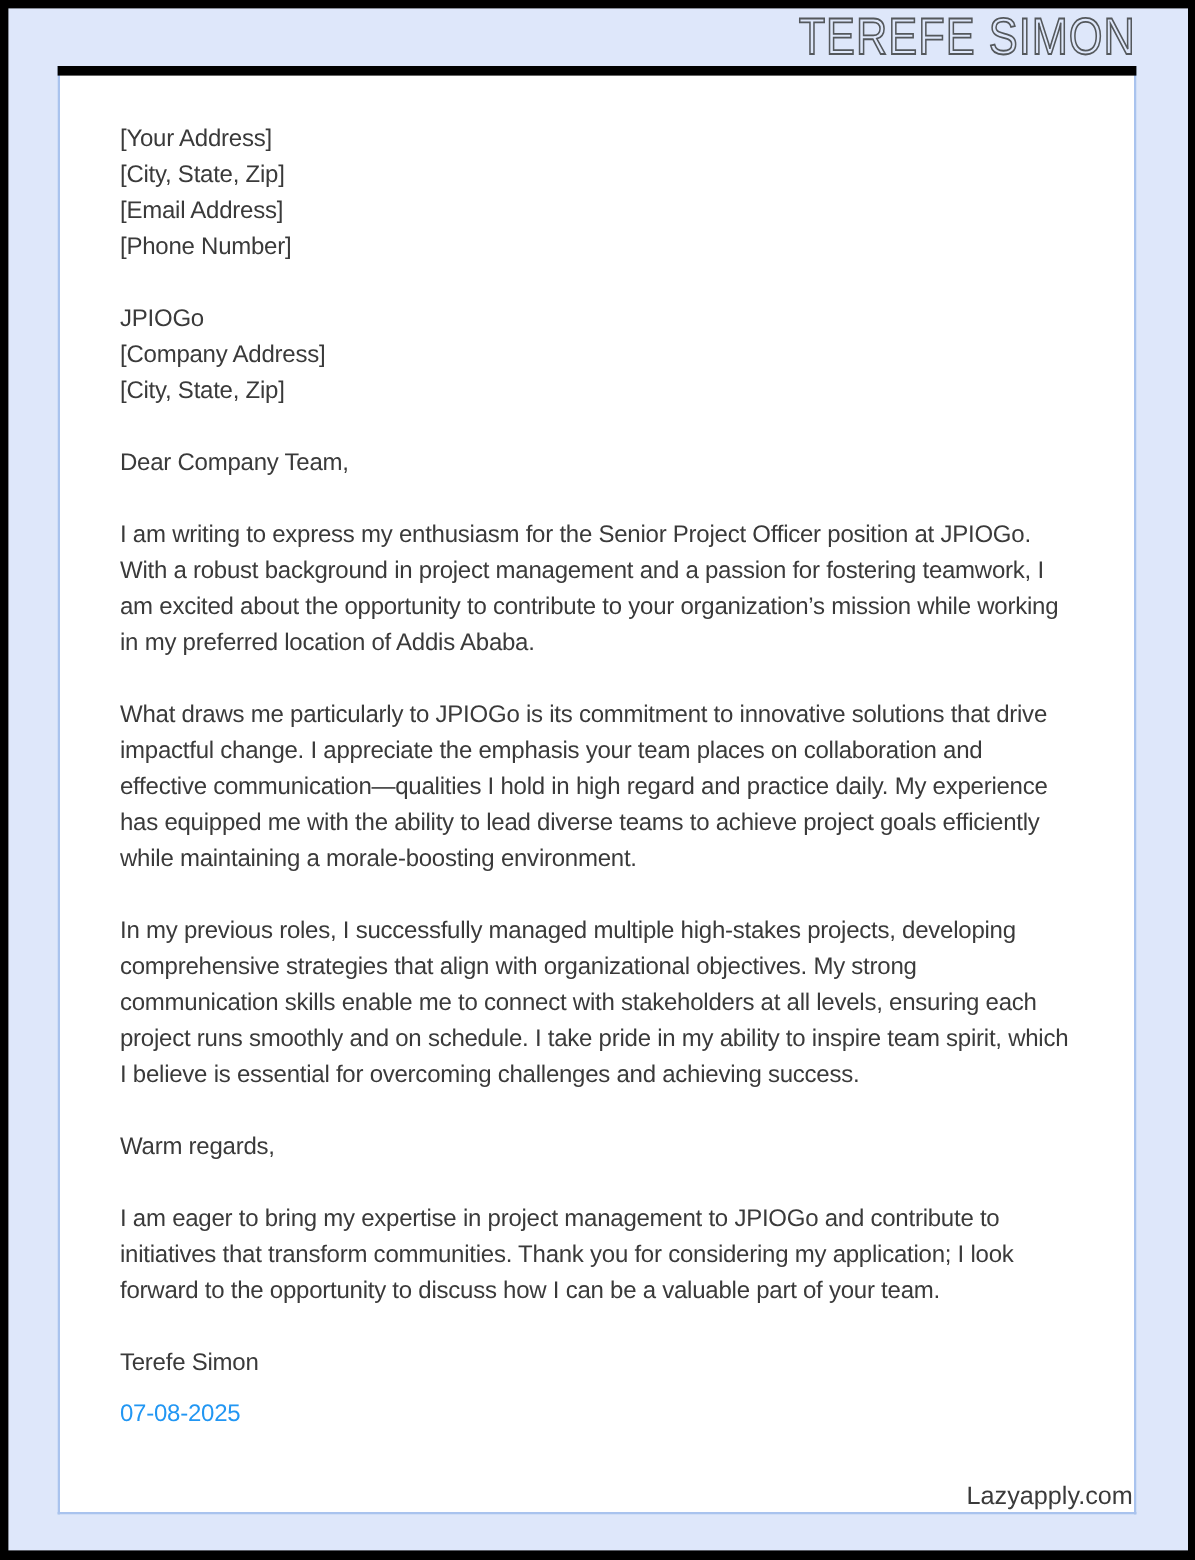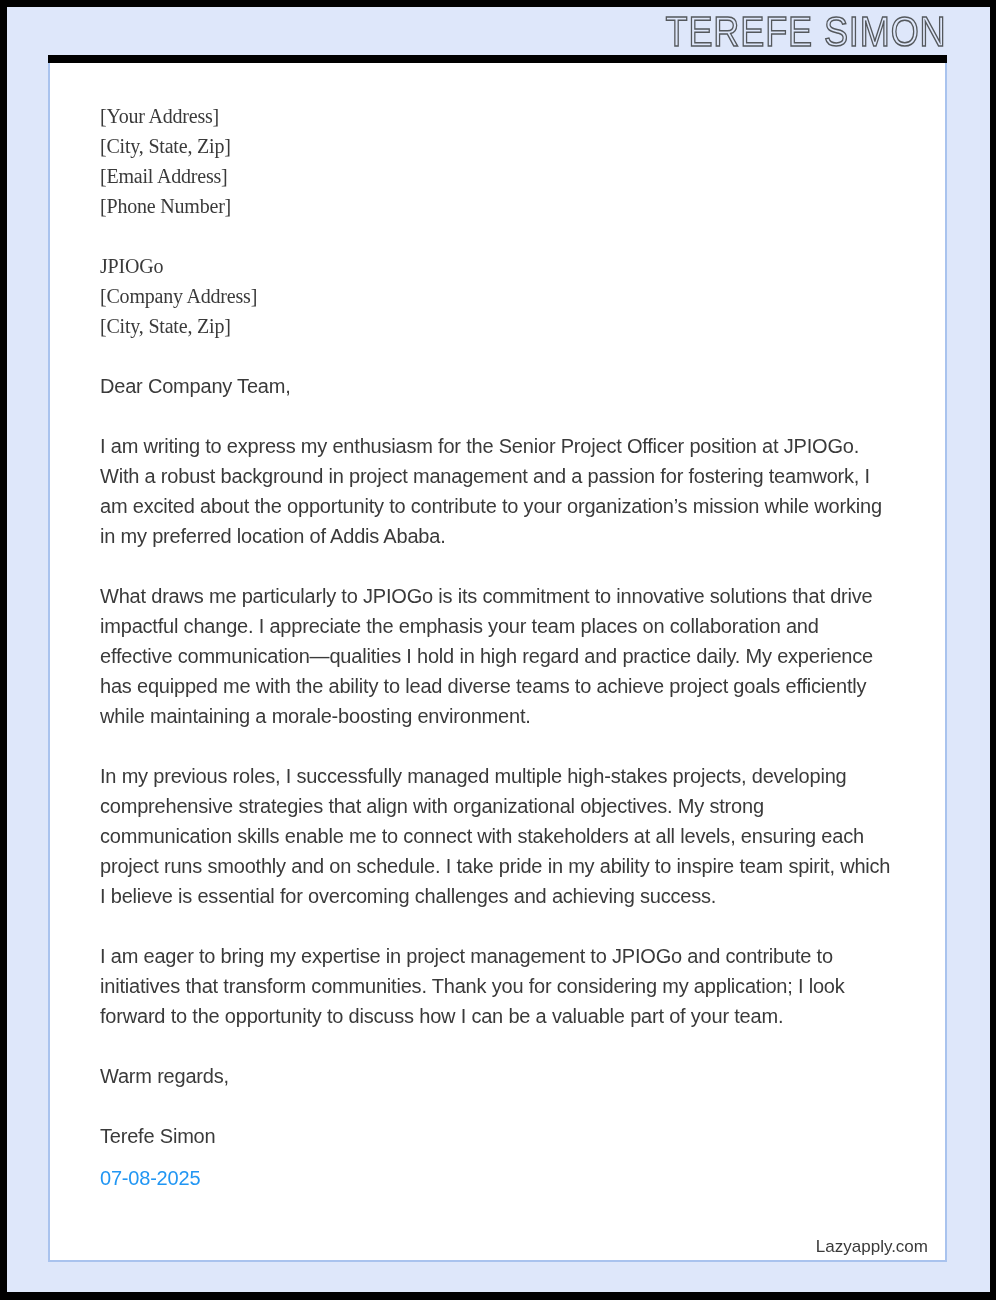--- a/index.html
+++ b/index.html
@@ -44,27 +44,27 @@
   .header-divider{
     position:absolute;left:-2px;right:-2px;top:0;height:8px;
     background:var(--top-bar);
   }
   .letter-content{
     position:absolute;left:50px;right:52px;top:46px;
     color:var(--body-text);
     font-size:20px;line-height:30px;letter-spacing:-0.2px;
   }
   .letter-content p{margin:0 0 30px 0;}
-  .address-block{margin:0 0 30px 0;font-family:Liberation Serif, serif;}
+  .address-block{margin:0 0 30px 0;}
   .address-line{height:30px;}
   .signature-name{margin-bottom:0 !important;}
   .letter-date{margin-top:12px !important;color:var(--accent-date);}
   .watermark{
-    position:absolute;right:17px;bottom:3px;
-    font-size:17px;line-height:20px;color:#3a3a3a;
+    position:absolute;right:1px;bottom:3px;
+    font-size:21px;line-height:20px;color:#3a3a3a;
   }
 </style>
 </head>
 <body>
 
 <div class="backdrop"></div>
 
 <div class="header-name">TEREFE SIMON</div>
 
 <div class="letter-page">
@@ -83,21 +83,21 @@
       <div class="address-line">JPIOGo</div>
       <div class="address-line">[Company Address]</div>
       <div class="address-line">[City, State, Zip]</div>
     </div>
 
     <p>Dear Company Team,</p>
 
     <p>I am writing to express my enthusiasm for the Senior Project Officer position at JPIOGo. With a robust background in project management and a passion for fostering teamwork, I am excited about the opportunity to contribute to your organization’s mission while working in my preferred location of Addis Ababa.</p>
     <p>What draws me particularly to JPIOGo is its commitment to innovative solutions that drive impactful change. I appreciate the emphasis your team places on collaboration and effective communication—qualities I hold in high regard and practice daily. My experience has equipped me with the ability to lead diverse teams to achieve project goals efficiently while maintaining a morale-boosting environment.</p>
     <p>In my previous roles, I successfully managed multiple high-stakes projects, developing comprehensive strategies that align with organizational objectives. My strong communication skills enable me to connect with stakeholders at all levels, ensuring each project runs smoothly and on schedule. I take pride in my ability to inspire team spirit, which I believe is essential for overcoming challenges and achieving success.</p>
+    <p>Warm regards,</p>
+
     <p>I am eager to bring my expertise in project management to JPIOGo and contribute to initiatives that transform communities. Thank you for considering my application; I look forward to the opportunity to discuss how I can be a valuable part of your team.</p>
-
-    <p>Warm regards,</p>
     <p class="signature-name">Terefe Simon</p>
     <p class="letter-date">07-08-2025</p>
   </div>
 
   <div class="watermark">Lazyapply.com</div>
 </div>
 
 </body></html>

